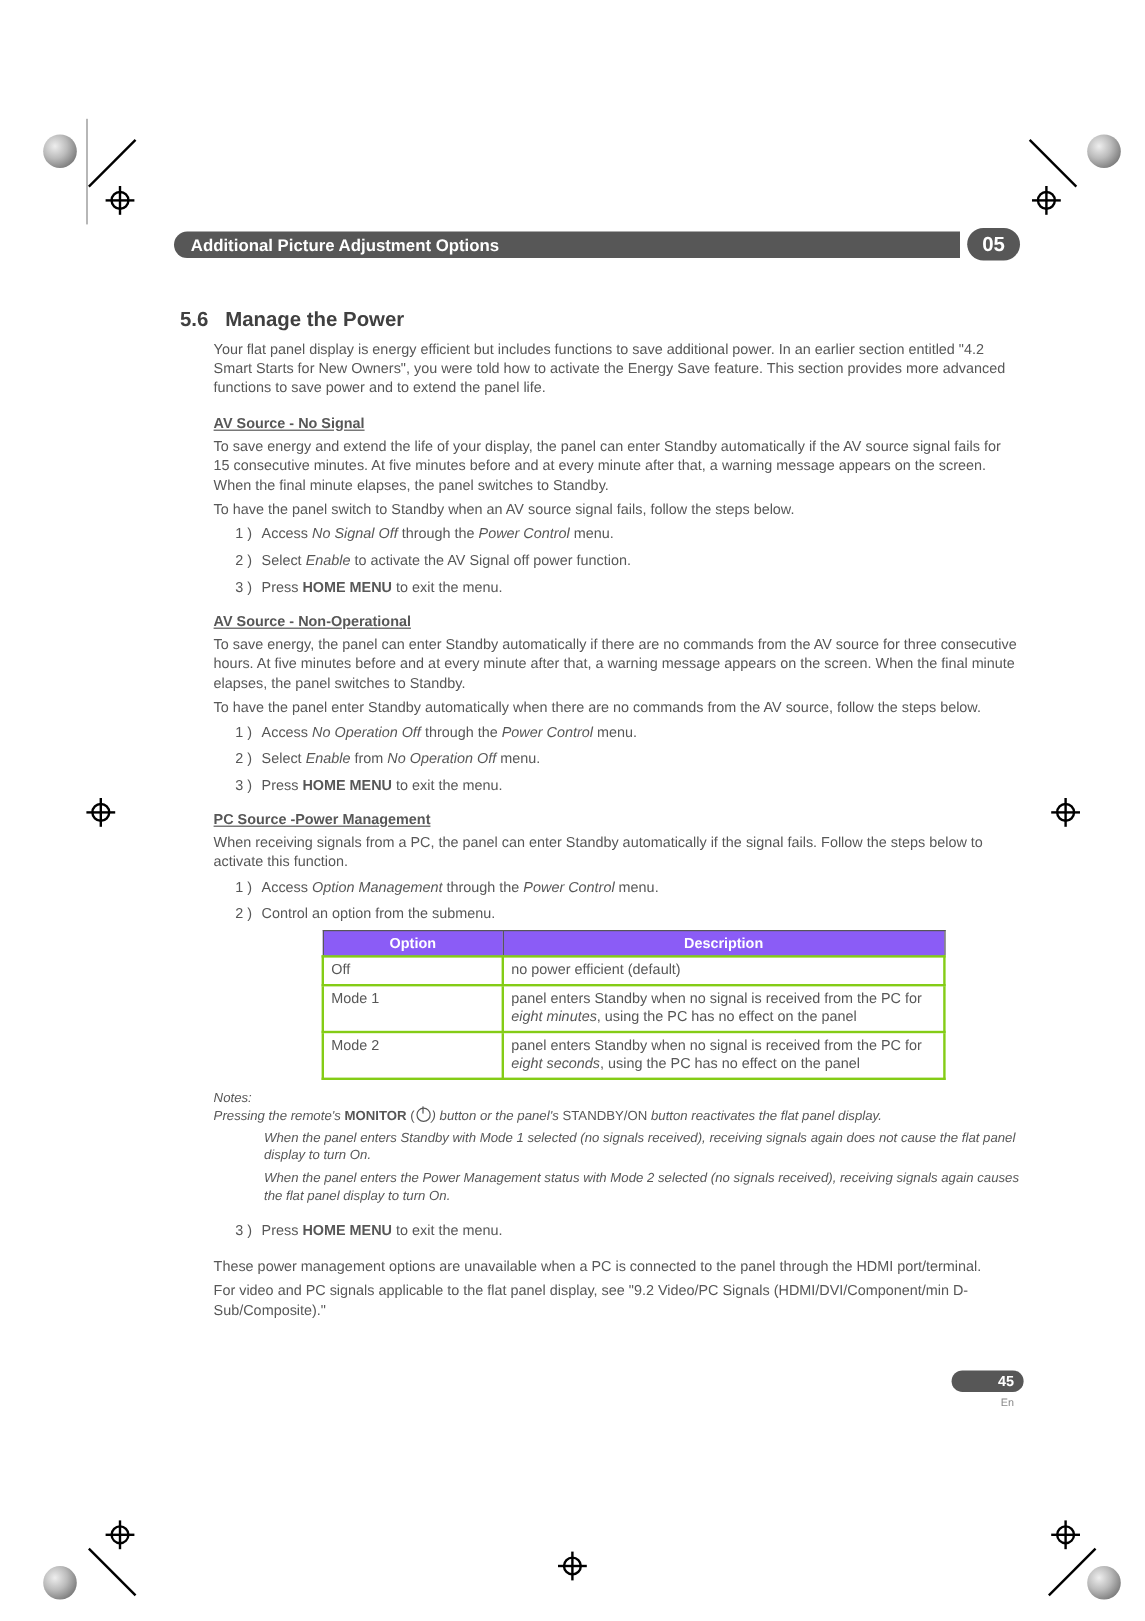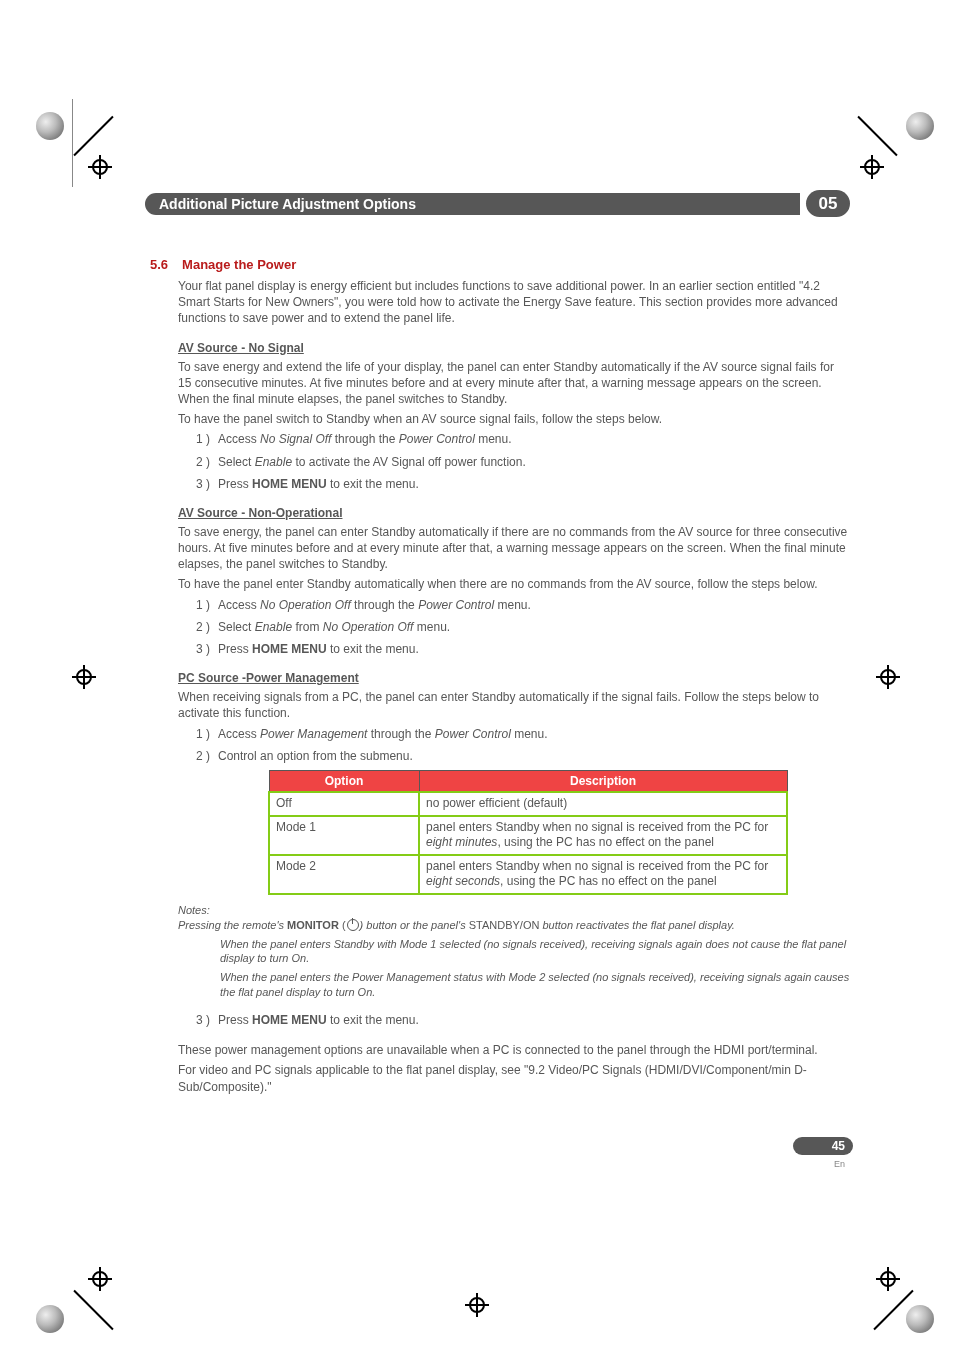--- a/index.html
+++ b/index.html
@@ -52,23 +52,23 @@
     width: 44px;
     height: 27px;
     display: flex;
     align-items: center;
     justify-content: center;
     border-radius: 14px;
     margin-left: 6px;
     text-align: center;
   }
   h2.section-title {
-    font-size: 13px;
-    font-weight: bold;
-    color: #b91c1c;
+    font-size: 17px;
+    font-weight: bold;
+    color: #404040;
     margin-bottom: 6px;
   }
   .section-title .num { margin-right: 14px; }
   .indent { margin-left: 28px; }
   .body-text {
     font-size: 12px;
     line-height: 1.35;
     margin-bottom: 4px;
   }
   .sub-head {
@@ -91,21 +91,21 @@
   .step-num { display: inline-block; width: 22px; }
   .italic { font-style: italic; }
   .bold { font-weight: bold; }
 
   table.opt-table {
     border-collapse: collapse;
     margin: 4px 0 8px 90px;
     width: 520px;
   }
   table.opt-table th {
-    background: #ef4444;
+    background: #8b5cf6;
     color: #fff;
     font-size: 12px;
     font-weight: bold;
     padding: 3px 6px;
     border: 1px solid #575757;
     text-align: center;
   }
   table.opt-table td {
     border: 2px solid #84cc16;
     font-size: 12px;
@@ -245,21 +245,21 @@
     <p class="body-text">To have the panel enter Standby automatically when there are no commands from the AV source, follow the steps below.</p>
     <div class="step-list">
       <div class="step-item"><span class="step-num">1 )</span><span>Access </span><span class="italic">No Operation Off</span><span>  through the </span><span class="italic">Power Control</span><span> menu.</span></div>
       <div class="step-item"><span class="step-num">2 )</span><span>Select </span><span class="italic">Enable</span><span> from </span><span class="italic">No Operation Off</span><span> menu.</span></div>
       <div class="step-item"><span class="step-num">3 )</span><span>Press </span><span class="bold">HOME MENU</span><span> to exit the menu.</span></div>
     </div>
 
     <p class="sub-head">PC Source -Power Management</p>
     <p class="body-text">When receiving signals from a PC, the panel can enter Standby automatically if the signal fails. Follow the steps below to activate this function.</p>
     <div class="step-list">
-      <div class="step-item"><span class="step-num">1 )</span><span>Access </span><span class="italic">Power Management</span><span>  through the </span><span class="italic">Power Control</span><span> menu.</span></div>
+      <div class="step-item"><span class="step-num">1 )</span><span>Access </span><span class="italic">Option Management</span><span>  through the </span><span class="italic">Power Control</span><span> menu.</span></div>
       <div class="step-item"><span class="step-num">2 )</span><span>Control an option from the submenu.</span></div>
     </div>
 
     <table class="opt-table">
       <tbody>
           <tr>
         <th>Option</th>
         <th>Description</th>
       </tr>
       <tr>

